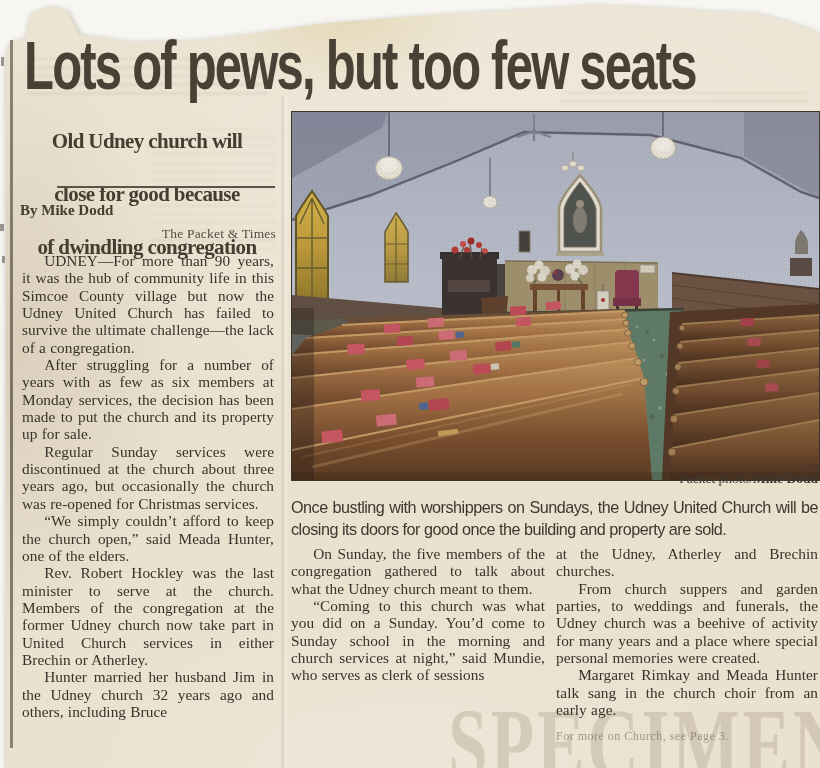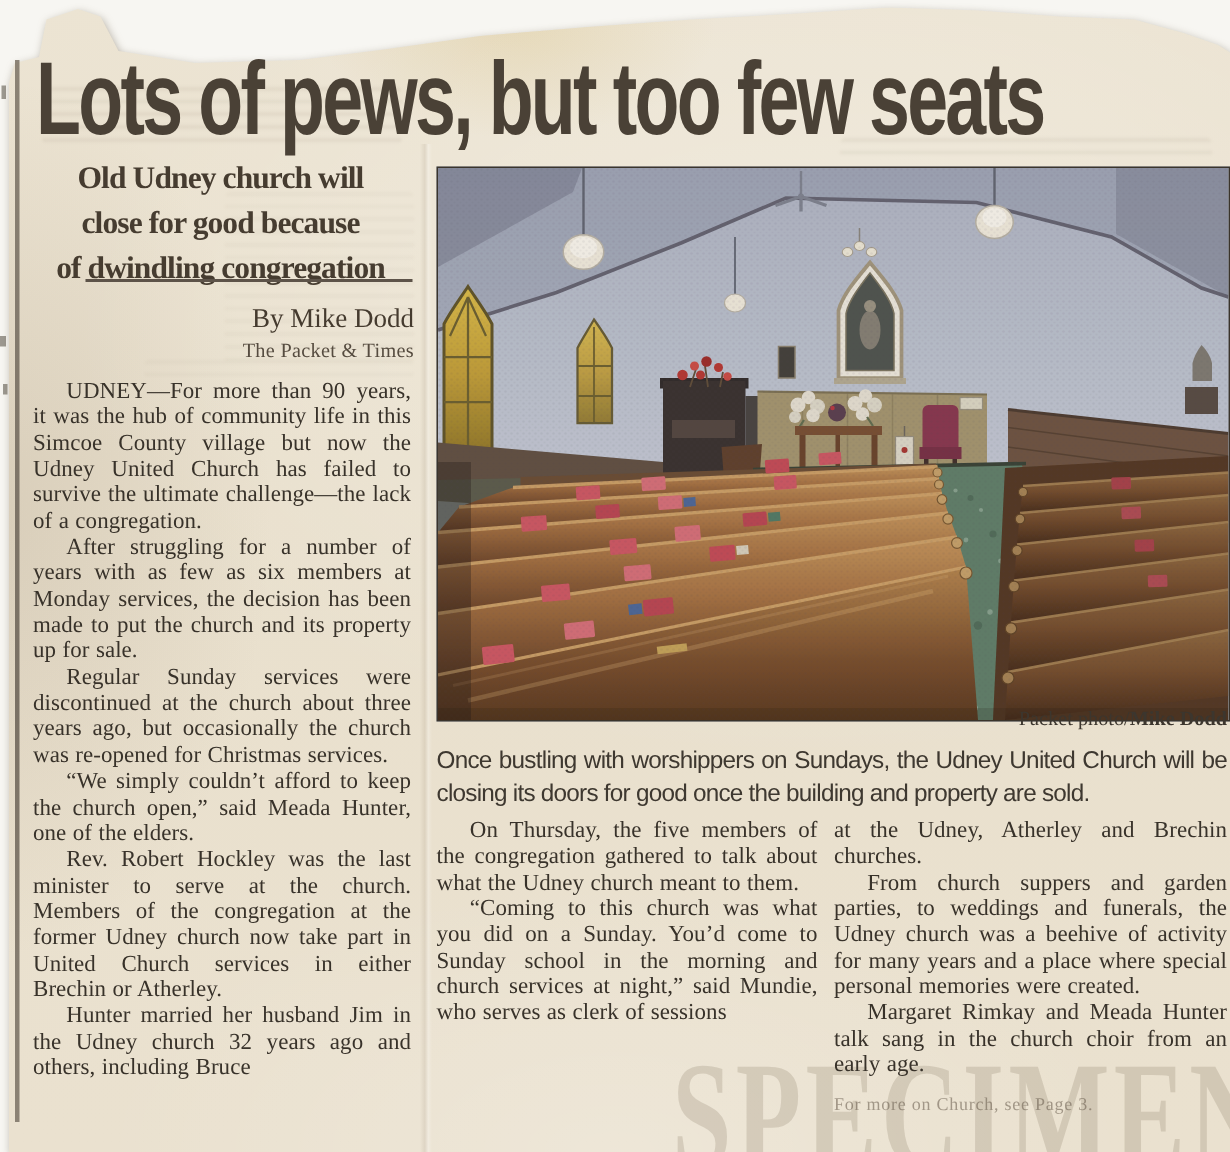--- a/index.html
+++ b/index.html
@@ -33,24 +33,24 @@
 
   .colrule{position:absolute;left:10px;top:40px;width:2.5px;height:708px;z-index:2;
     background:linear-gradient(180deg,#7b7265,#685f54 60%,#7b7265);opacity:.85;}
 
   .headline{position:absolute;left:24px;top:26px;margin:0;white-space:nowrap;z-index:3;}
   .headline span{display:inline-block;font-family:"Liberation Sans",sans-serif;font-weight:700;
     font-size:69px;letter-spacing:-2.5px;color:#4a4136;transform:scaleX(.71);transform-origin:0 60%;}
 
   .subhead{position:absolute;left:17px;top:103px;width:260px;text-align:center;z-index:3;
     font-weight:700;font-size:21px;line-height:30px;color:#463c30;letter-spacing:-0.6px;}
-  .subhead div{white-space:nowrap;}
+  .subhead div{white-space:nowrap;margin-top:23px;}
   .rule{position:absolute;left:57px;top:186px;width:218px;height:2px;background:#5d5349;z-index:3;}
-  .byline{position:absolute;left:20px;top:202px;width:256px;text-align:right;z-index:3;
-    font-weight:400;font-size:18px;color:#453b2f;}
+  .byline{position:absolute;left:20px;top:202px;width:256px;text-align:left;z-index:3;
+    font-weight:700;font-size:15px;color:#453b2f;}
   .byorg{position:absolute;left:20px;top:226px;width:256px;text-align:right;z-index:3;
     font-size:13.5px;color:#564c40;letter-spacing:.2px;}
 
   .col{position:absolute;z-index:3;font-size:15.3px;line-height:17.35px;text-align:justify;
     color:#38322a;letter-spacing:.05px;word-spacing:.4px;}
   .col p{margin:0;}
   .col p.ind{text-indent:1.45em;}
   .col-left{left:22px;top:252px;width:252px;}
   .col-mid{left:291px;top:545px;width:254px;}
   .col-right{left:556px;top:545px;width:262px;}
@@ -375,21 +375,21 @@
       <rect width="527" height="368" fill="rgba(110,90,130,.05)"></rect>
       <rect x="0" y="360" width="527" height="8" fill="rgba(30,20,10,.15)"></rect>
     </svg>
   </div>
 
   <div class="credit"><span>Packet photo/</span><span class="bold">Mike Dodd</span></div>
 
   <p class="caption">Once bustling with worshippers on Sundays, the Udney United Church will be closing its doors for good once the building and property are sold.</p>
 
   <div class="col col-mid">
-    <p class="ind">On Thursday, the five members of the congregation gathered to talk about what the Udney church meant to them.</p>
+    <p class="ind">On Sunday, the five members of the congregation gathered to talk about what the Udney church meant to them.</p>
     <p class="ind">“Coming to this church was what you did on a Sunday. You’d come to Sunday school in the morning and church services at night,” said Mundie, who serves as clerk of sessions</p>
   </div>
 
   <div class="col col-right">
     <p>at the Udney, Atherley and Brechin churches.</p>
     <p class="ind">From church suppers and garden parties, to weddings and funerals, the Udney church was a beehive of activity for many years and a place where special personal memories were created.</p>
     <p class="ind">Margaret Rimkay and Meada Hunter talk sang in the church choir from an early age.</p>
   </div>
 
   <div class="faint-note">For more on Church, see Page 3.</div>

